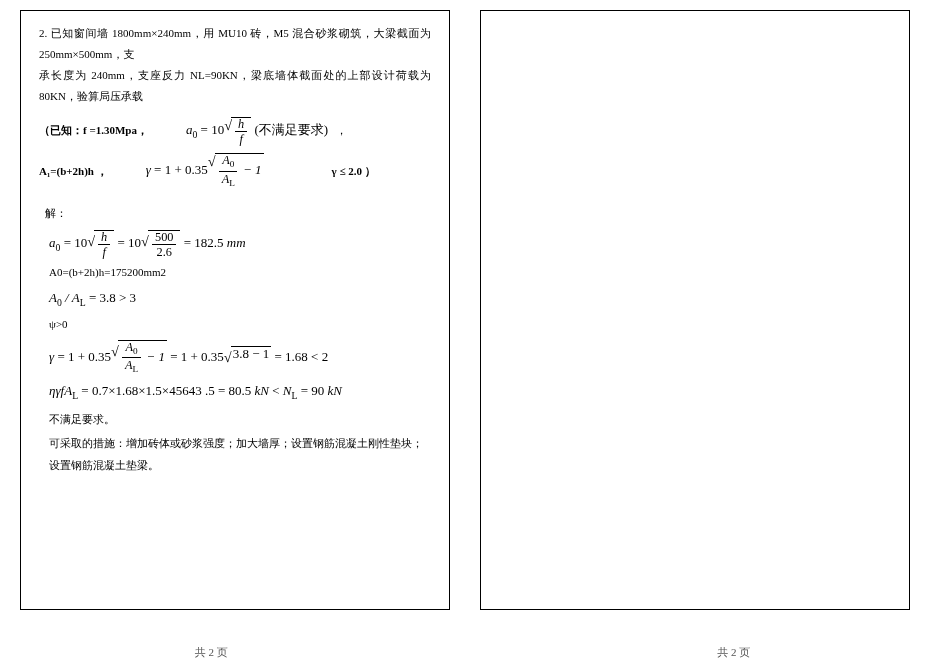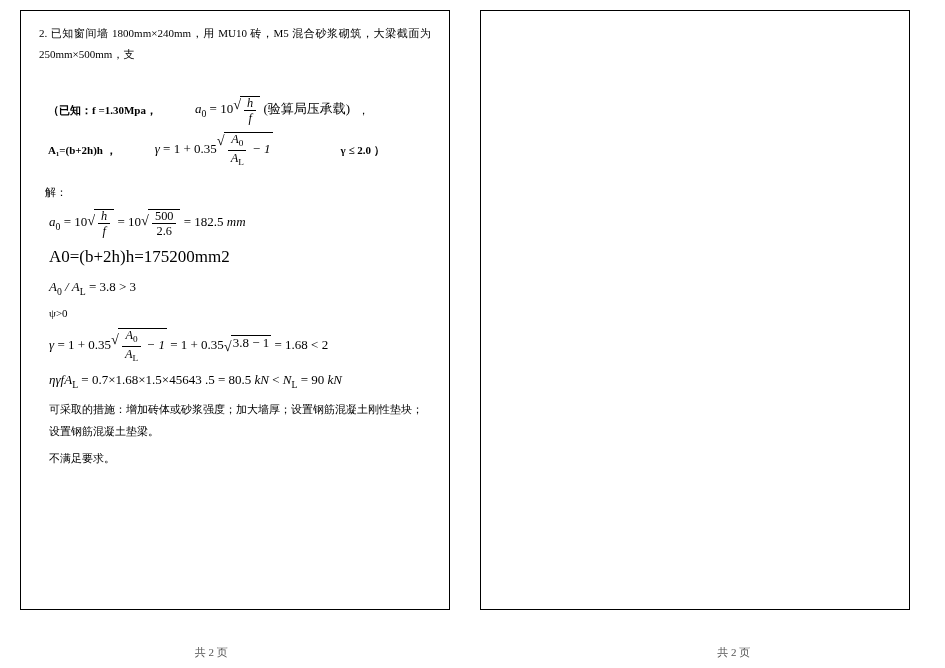--- a/index.html
+++ b/index.html
@@ -35,21 +35,21 @@
   .page.right {
     border: 1px solid #000;
   }
   .problem {
     text-align: justify;
   }
   .formula-line {
     display: flex;
     align-items: center;
     gap: 8px;
-    margin: 8px 9px;
+    margin: 8px 0;
   }
   .formula-line .lbl {
     font-weight: bold;
   }
   .formula-img {
     font-family: "Times New Roman", serif;
     font-style: italic;
     font-size: 13px;
     line-height: 1.2;
   }
@@ -129,33 +129,33 @@
 </head>
 <body>
 
 <div class="page-wrap">
 
   <div class="page">
 
     <div class="problem">
       <span>2.</span>
       <span>已知窗间墙 1800mm×240mm，用 MU10 砖，M5 混合砂浆砌筑，大梁截面为 250mm×500mm，支</span><br>
-      <br>
+      <span>承长度为 240mm，支座反力 NL=90KN，梁底墙体截面处的上部设计荷载为 80KN，验算局压承载</span><br>
     </div>
 
     <div class="formula-line" style="margin-top:10px;">
       <span class="lbl">（已知：f =1.30Mpa，</span>
       <span class="formula-img" style="margin-left:30px;">
         a<sub>0</sub> <span class="upright">= 10</span><span class="sqrt">
             <span class="under"><span class="frac">
                 <span class="num">h</span>
                 <span class="den">f</span>
               </span></span>
           </span>
-        <span class="upright">(验算局压承载)</span>
+        <span class="upright">(不满足要求)</span>
       </span>
       <span>，</span>
     </div>
 
     <div class="formula-line">
       <span class="lbl">A₁=(b+2h)h ，</span>
       <span class="formula-img" style="margin-left:30px;">
         γ <span class="upright">= 1 + 0.35</span><span class="sqrt">
             <span class="under"><span class="frac">
                 <span class="num">A<sub>0</sub></span>
@@ -178,21 +178,21 @@
       <span class="upright"> = 10</span><span class="sqrt">
           <span class="under"><span class="frac">
               <span class="num upright">500</span>
               <span class="den upright">2.6</span>
             </span></span>
         </span>
       <span class="upright"> = 182.5</span> mm
     </span>
 
 
-    <span class="math upright" style="font-family:'SimSun',serif;font-style:normal;font-size:17px;">A0=(b+2h)h=175200mm2</span>
+    <span class="math upright" style="font-family:'SimSun',serif;font-style:normal;font-size:11px;">A0=(b+2h)h=175200mm2</span>
 
     <span class="math">
       A<sub>0</sub> / A<sub>L</sub> <span class="upright">= 3.8 &gt; 3</span>
     </span>
 
     <span class="math upright" style="font-family:Liberation Serif, serif;font-style:normal;font-size:11px;margin-left:10px;">ψ&gt;0</span>
 
     <span class="math">
       γ <span class="upright">= 1 + 0.35</span><span class="sqrt">
           <span class="under"><span class="frac">
@@ -203,23 +203,23 @@
       <span class="upright"> = 1 + 0.35</span><span class="sqrt">
           <span class="under upright">3.8 − 1</span>
         </span>
       <span class="upright"> = 1.68 &lt; 2</span>
     </span>
 
     <span class="math">
       ηγfA<sub>L</sub> <span class="upright">= 0.7×1.68×1.5×45643 .5 = 80.5</span> kN <span class="upright">&lt;</span> N<sub>L</sub> <span class="upright">= 90</span> kN
     </span>
 
+    <div style="margin:6px 0 2px 10px;">不满足要求。</div>
+
     <div style="margin:2px 0 0 10px;line-height:2;">可采取的措施：增加砖体或砂浆强度；加大墙厚；设置钢筋混凝土刚性垫块；设置钢筋混凝土垫梁。</div>
-
-    <div style="margin:6px 0 2px 10px;">不满足要求。</div>
 
   </div>
 
   <div class="page right"></div>
 
 </div>
 
 <div class="footers">
   <div class="footer-cell">共 2 页</div>
   <div class="footer-cell">共 2 页</div>

